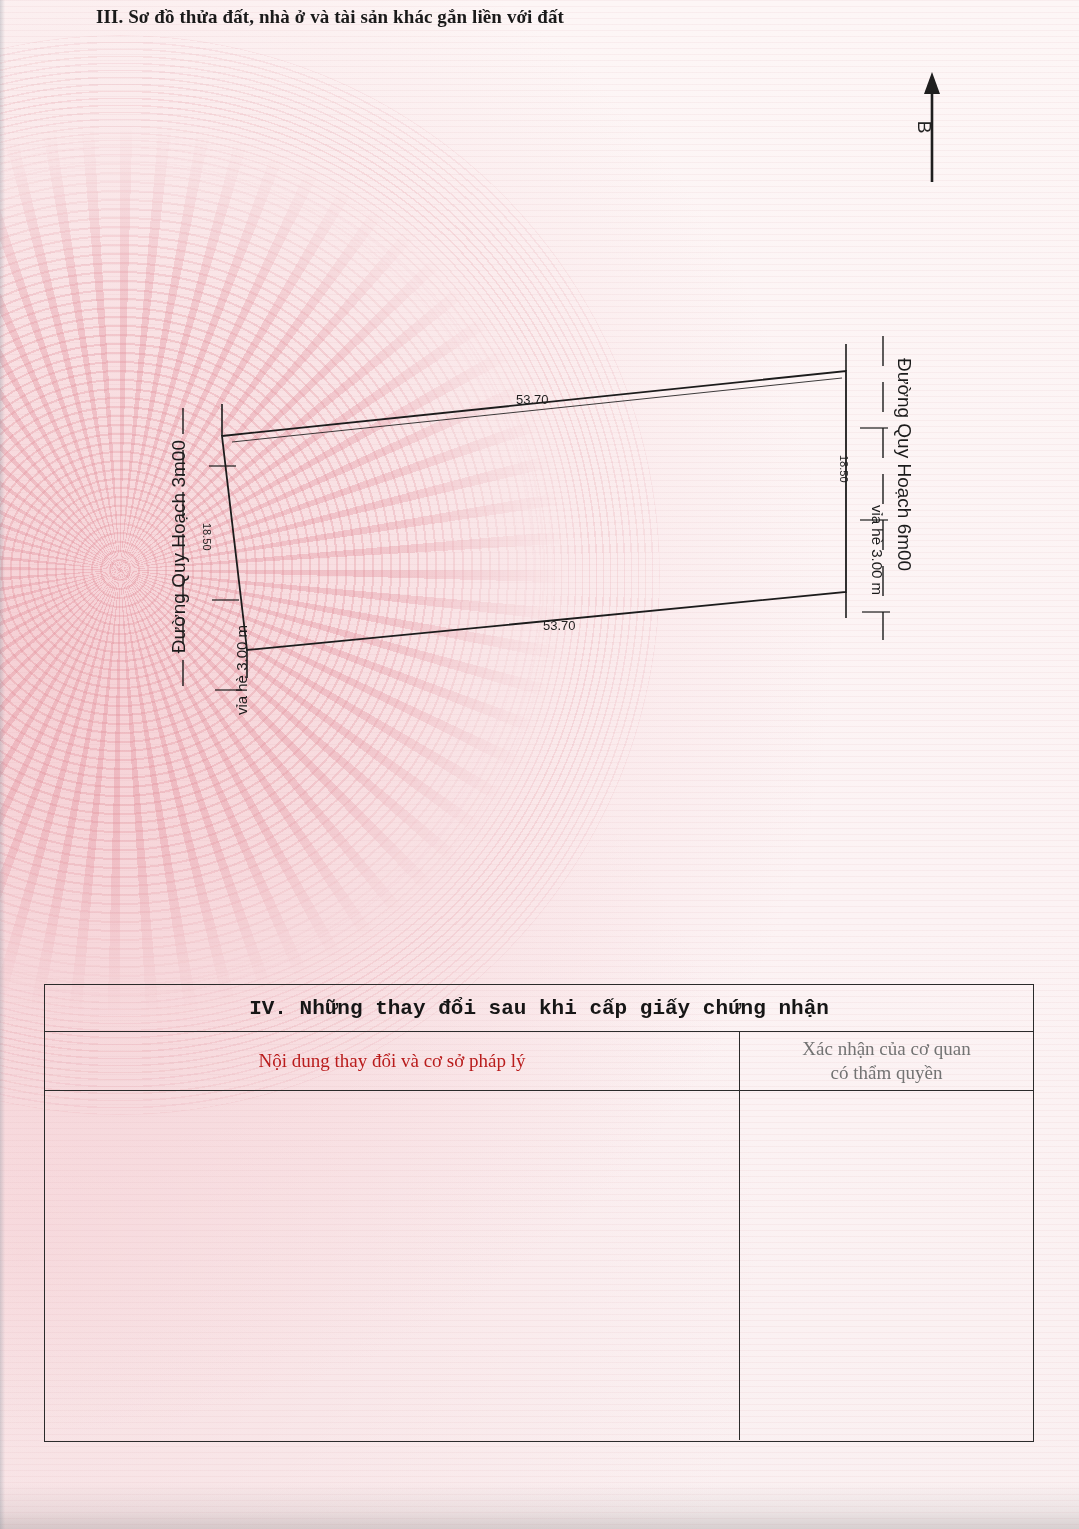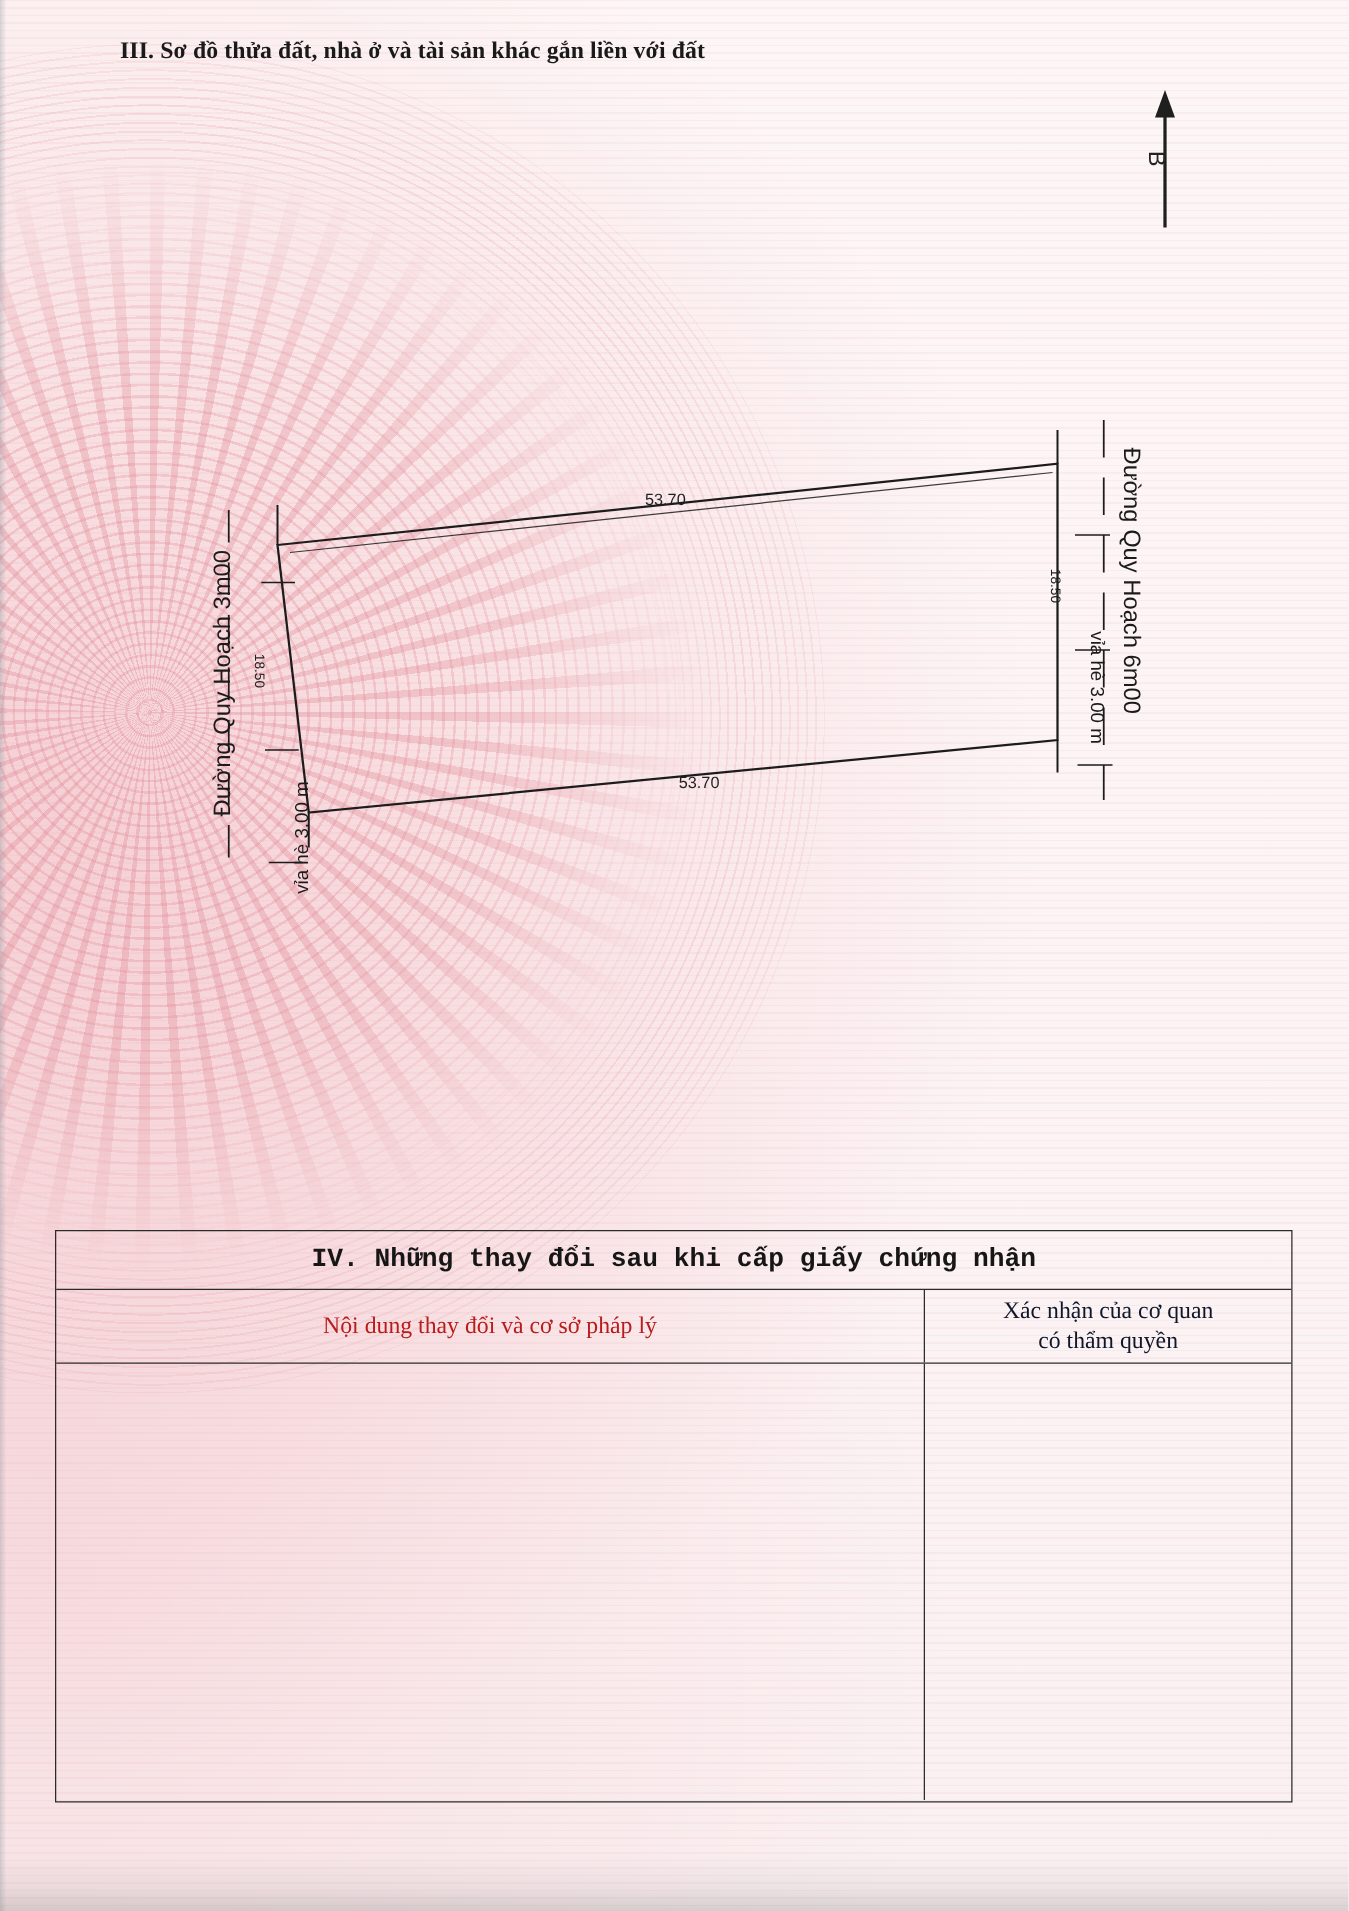--- a/index.html
+++ b/index.html
@@ -93,21 +93,20 @@
   
   .section-iii-title {
     position: absolute;
     left: 96px;
     top: 6px;
     font-size: 19px;
     font-weight: bold;
     color: #1a1a1a;
     letter-spacing: 0.1px;
     white-space: nowrap;
-    margin-top: 24px;
   }
 
   
   .north {
     position: absolute;
     left: 906px;
     top: 70px;
     width: 60px;
     height: 120px;
   }
@@ -211,21 +210,21 @@
     color: #b91c1c;
   }
   .col-right {
     flex: 1;
     display: flex;
     align-items: center;
     justify-content: center;
     text-align: center;
     font-size: 19px;
     line-height: 1.25;
-    color: #0f172a;
+    color: #737373;
     padding: 0 6px;
   }
   .table-iv-body {
     display: flex;
     height: 349px;
   }
   .body-left {
     flex: 0 0 694px;
     border-right: 1.4px solid #2b2b2b;
   }

